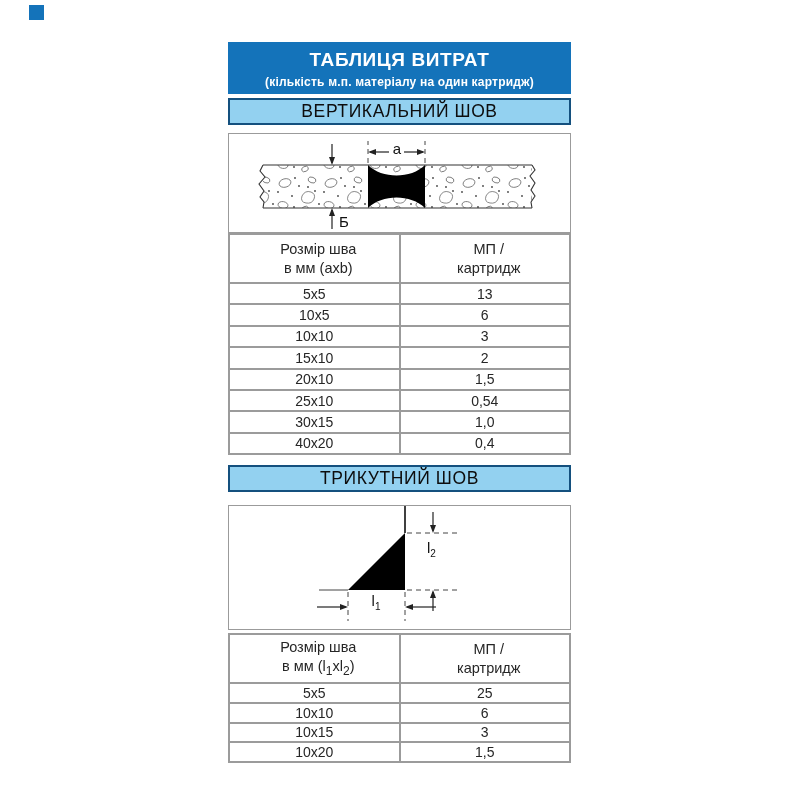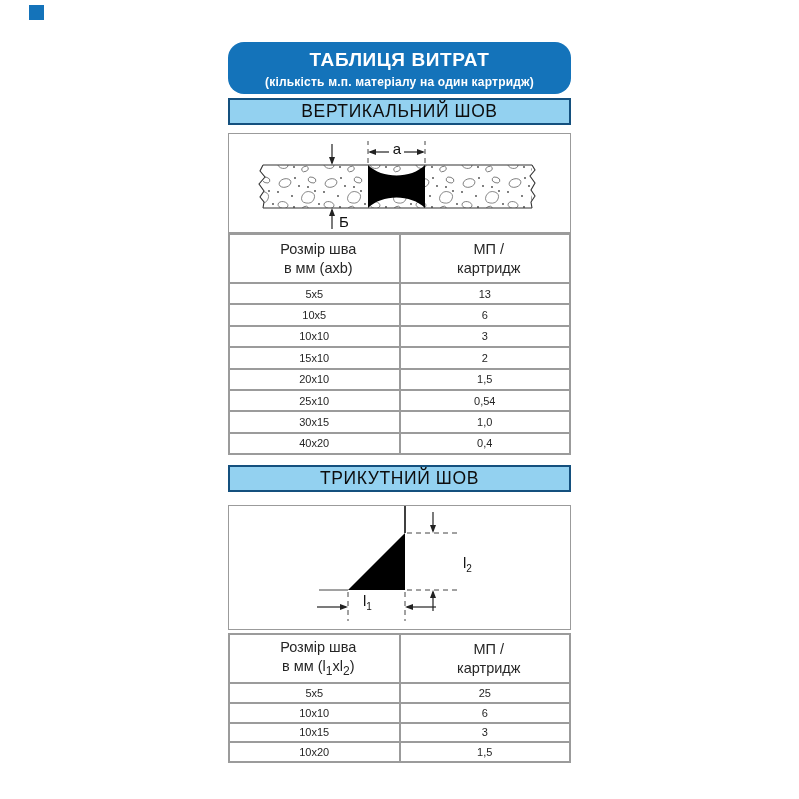--- a/index.html
+++ b/index.html
@@ -6,21 +6,21 @@
   .page {
     position:relative; width:799px; height:799px; background:#ffffff;
     font-family:"Liberation Sans", sans-serif; overflow:hidden;
   }
   .abs { position:absolute; left:228px; width:343px; box-sizing:border-box; }
 
   .corner-mark { position:absolute; left:29px; top:5px; width:15px; height:15px;
     background:var(--header-bg,#1473BA); }
 
   .main-header { top:42px; height:52px; background:var(--header-bg,#1473BA);
-    color:#ffffff; text-align:center;border-radius:16px; }
+    color:#ffffff; text-align:center; }
   .main-header .title { padding-top:7px; font-size:19px; font-weight:bold; letter-spacing:.6px; }
   .main-header .subtitle { font-size:12px; font-weight:bold; margin-top:4px; letter-spacing:.2px; }
 
   .band { height:27px; background:var(--band-bg,#93D1F0);
     border:2px solid var(--band-border,#14507E);
     display:flex; align-items:center; justify-content:center;
     font-weight:normal; font-size:17.5px; color:#0d0d0d; letter-spacing:.6px; }
   .band-1 { top:98px; } .band-2 { top:465px; }
 
   .diagram { background:#fff; border:1.5px solid var(--diagram-border,#9b9b9b); }
@@ -33,21 +33,21 @@
 
   .dtable { border:2px solid var(--table-line,#9b9b9b); display:flex; flex-direction:column; background:#fff; }
   .table-1 { top:233px; height:222px; }
   .table-2 { top:633px; height:130px; }
   .thead { height:47px; flex:0 0 auto; display:flex;
     border-bottom:2px solid var(--table-line,#9b9b9b); }
   .tbody { flex:1; display:flex; flex-direction:column; }
   .trow { flex:1; display:flex; border-bottom:2px solid var(--table-line,#9b9b9b); }
   .trow:last-child { border-bottom:none; }
   .tc { flex:1; display:flex; align-items:center; justify-content:center;
-    font-size:11px; color:#262626; }
+    font-size:14px; color:#262626; }
   .c1 { border-right:2px solid var(--table-line,#9b9b9b); }
   .thead .tc { flex-direction:column; line-height:1.3; font-size:14.5px;margin-left:8px; }
 </style>
 </head>
 <body>
 
 <div class="page">
 
   <div class="corner-mark"></div>
 
@@ -171,24 +171,24 @@
       <line x1="204" y1="105" x2="204" y2="86" stroke="#222" stroke-width="1.2"></line>
       <polygon points="204,84 201,92 207,92" fill="#222"></polygon>
 
       <path d="M119,86 V115 M176,86 V115" stroke="#444" stroke-width="1" stroke-dasharray="5,4" fill="none"></path>
 
       <line x1="88" y1="101" x2="117" y2="101" stroke="#222" stroke-width="1.2"></line>
       <polygon points="119,101 111,98 111,104" fill="#222"></polygon>
       <line x1="207" y1="101" x2="178" y2="101" stroke="#222" stroke-width="1.2"></line>
       <polygon points="176,101 184,98 184,104" fill="#222"></polygon>
     </svg>
-    <div class="dlabel" style="left:198px; top:49px;margin-left:36px;">
+    <div class="dlabel" style="left:198px; top:34px;">
       <span>l</span><sub>2</sub>
     </div>
-    <div class="dlabel" style="left:134px; top:87px; width:26px; text-align:left;">
+    <div class="dlabel" style="left:134px; top:87px; width:26px; text-align:center;">
       <span>l</span><sub>1</sub>
     </div>
   </div>
 
   <div class="abs dtable table-2">
     <div class="thead">
       <div class="tc c1">
         <div>Розмір шва</div>
         <div><span>в мм (l</span><sub>1</sub><span>xl</span><sub>2</sub><span>)</span></div>
       </div>

